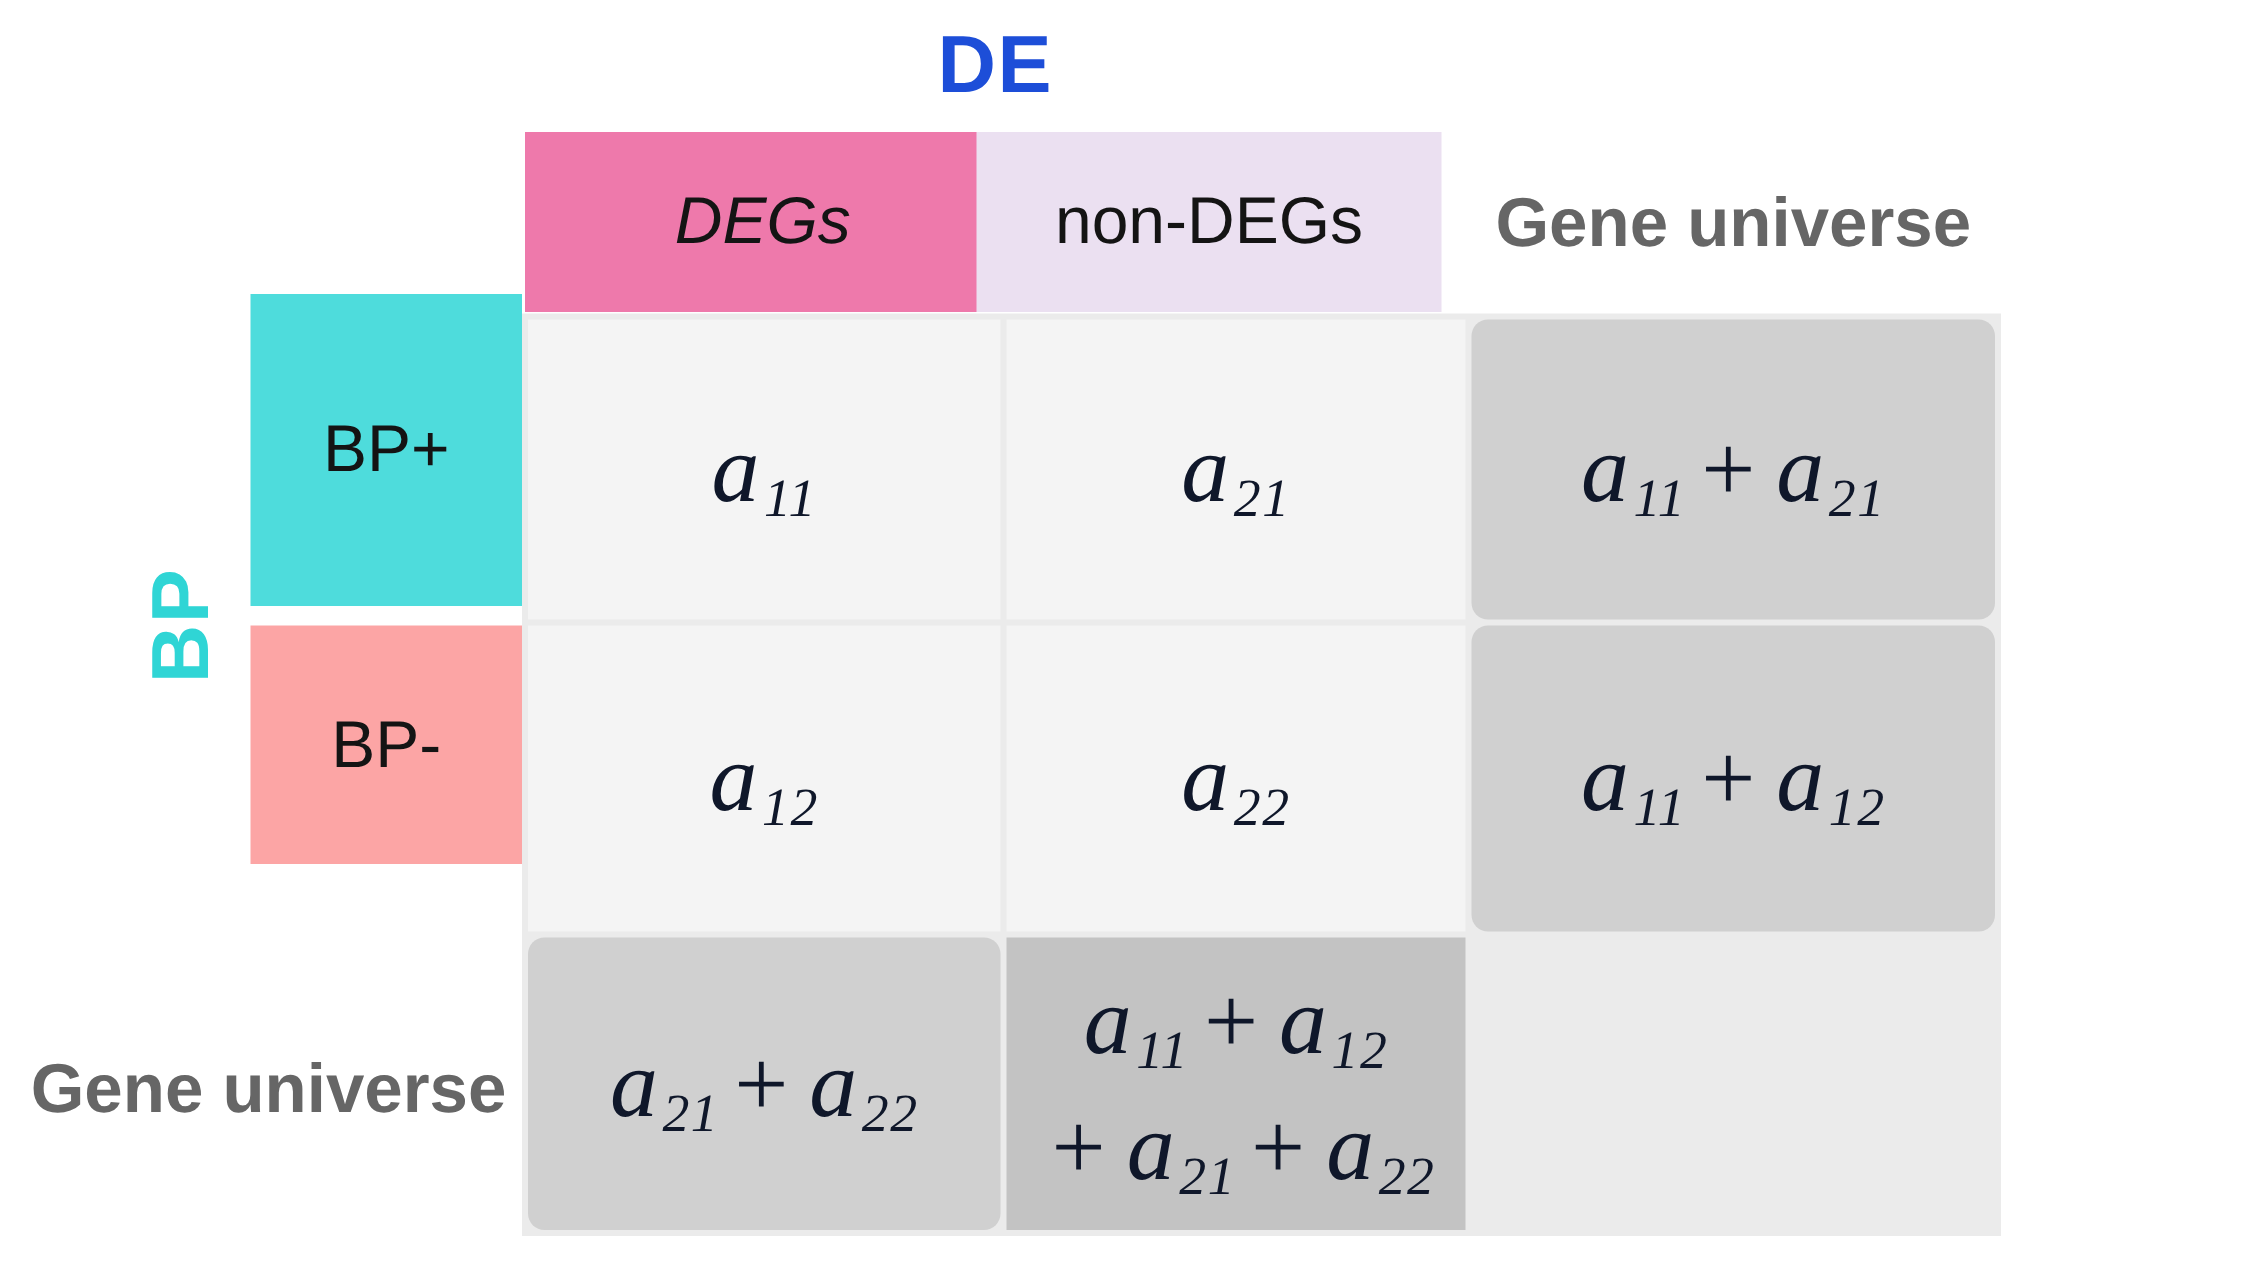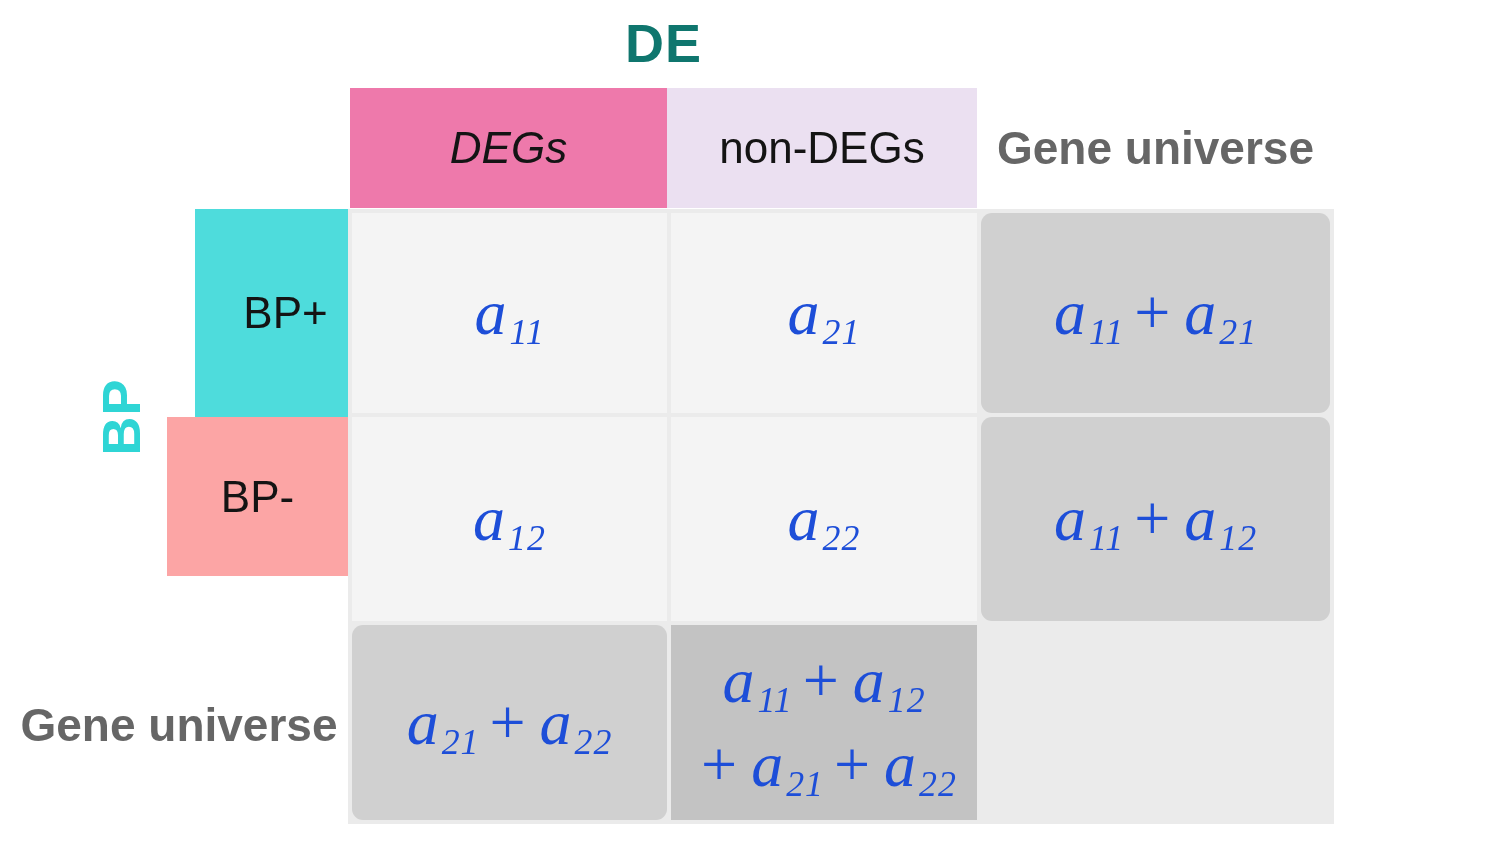--- a/index.html
+++ b/index.html
@@ -12,21 +12,21 @@
     overflow: hidden;
   }
 
   
   .de-title {
     position: absolute;
     left: 350px; top: 6px;
     width: 627px; height: 74px;
     display: flex; align-items: center; justify-content: center;
     font-size: 54px; font-weight: 700;
-    color: #0f766e;
+    color: #1d4ed8;
     letter-spacing: 1px;
   }
   .bp-title-box {
     position: absolute;
     left: 82px; top: 209px;
     width: 78px; height: 416px;
     display: flex; align-items: center; justify-content: center;
   }
   .bp-title-box span {
     transform: rotate(-90deg);
@@ -37,32 +37,32 @@
   }
 
   
   .col-header {
     position: absolute;
     top: 88px; height: 120px;
     display: flex; align-items: center; justify-content: center;
     font-size: 44px; color: #141414;
   }
   .col-header.degs     { left: 350px; width: 317px; background: #EE79AB; font-style: italic; }
-  .col-header.non-degs { left: 667px; width: 310px; background: #EBE0F1; }
+  .col-header.non-degs { left: 651px; width: 310px; background: #EBE0F1; }
   .col-header.universe { left: 977px; width: 357px; background: transparent;
                          font-weight: 700; color: #666666; font-size: 46px; }
 
   
   .row-header {
     position: absolute;
     left: 167px; width: 181px;
     display: flex; align-items: center; justify-content: center;
     font-size: 44px; color: #141414;
   }
-  .row-header.bp-plus  { top: 209px; height: 208px; background: #4EDCDC; margin-left: 28px; }
+  .row-header.bp-plus  { top: 196px; height: 208px; background: #4EDCDC; }
   .row-header.bp-minus { top: 417px; height: 159px; background: #fca5a5; }
   .row-header-universe {
     position: absolute;
     left: 10px; top: 625px;
     width: 338px; height: 199px;
     display: flex; align-items: center; justify-content: center;
     font-weight: 700; color: #666666; font-size: 46px;
   }
 
   
@@ -77,21 +77,21 @@
     grid-template-rows: 200px 204px 195px;
     gap: 4px;
     padding: 4px;
   }
   .cell {
     display: flex; align-items: center; justify-content: center;
     text-align: center;
     font-family: "Liberation Serif", "DejaVu Serif", serif;
     font-style: italic;
     font-size: 64px;
-    color: #1d4ed8;
+    color: #0f172a;
     line-height: 1.3;
   }
   .cell.inner  { background: #F4F4F4; }
   .cell.margin { background: #D0D0D0; border-radius: 11px; }
   .cell.total  { background: #C3C3C3; }
 
   .cell sub {
     font-size: 0.56em;
     font-style: italic;
     line-height: 0;

